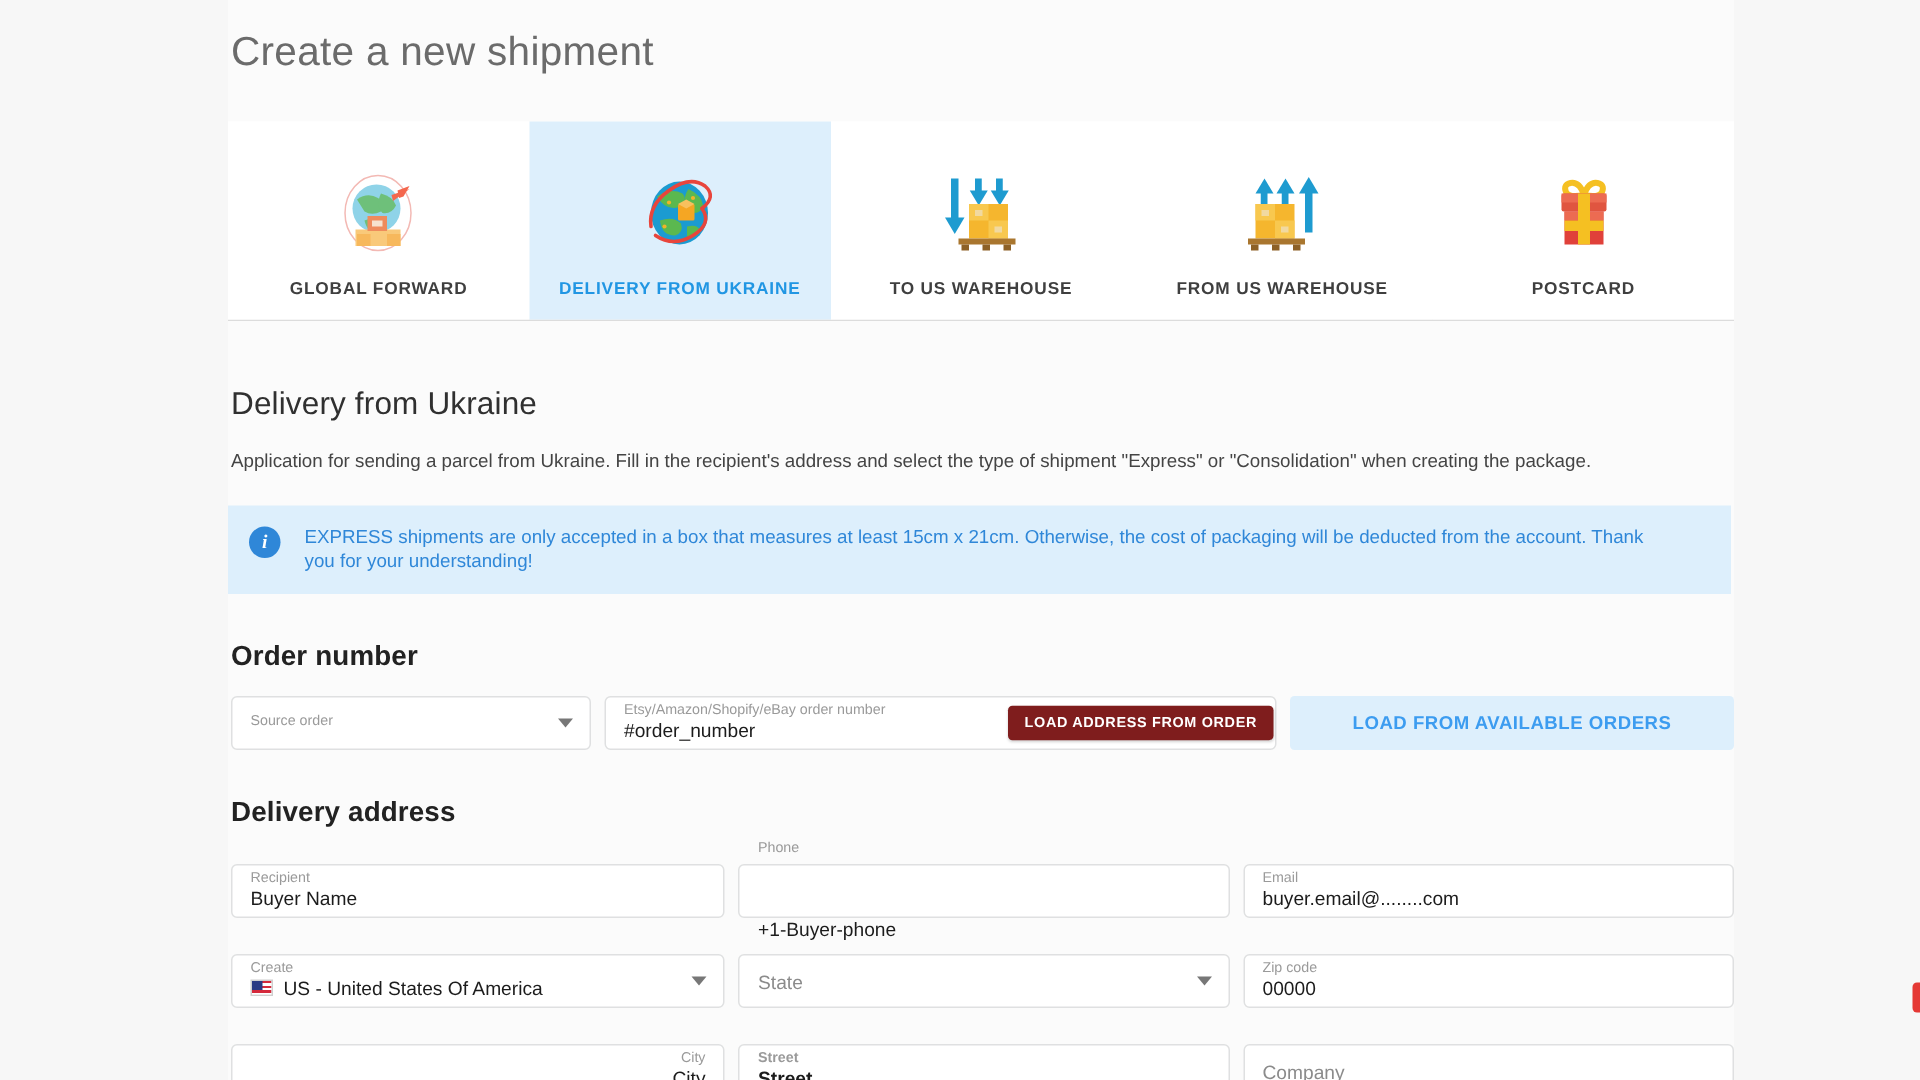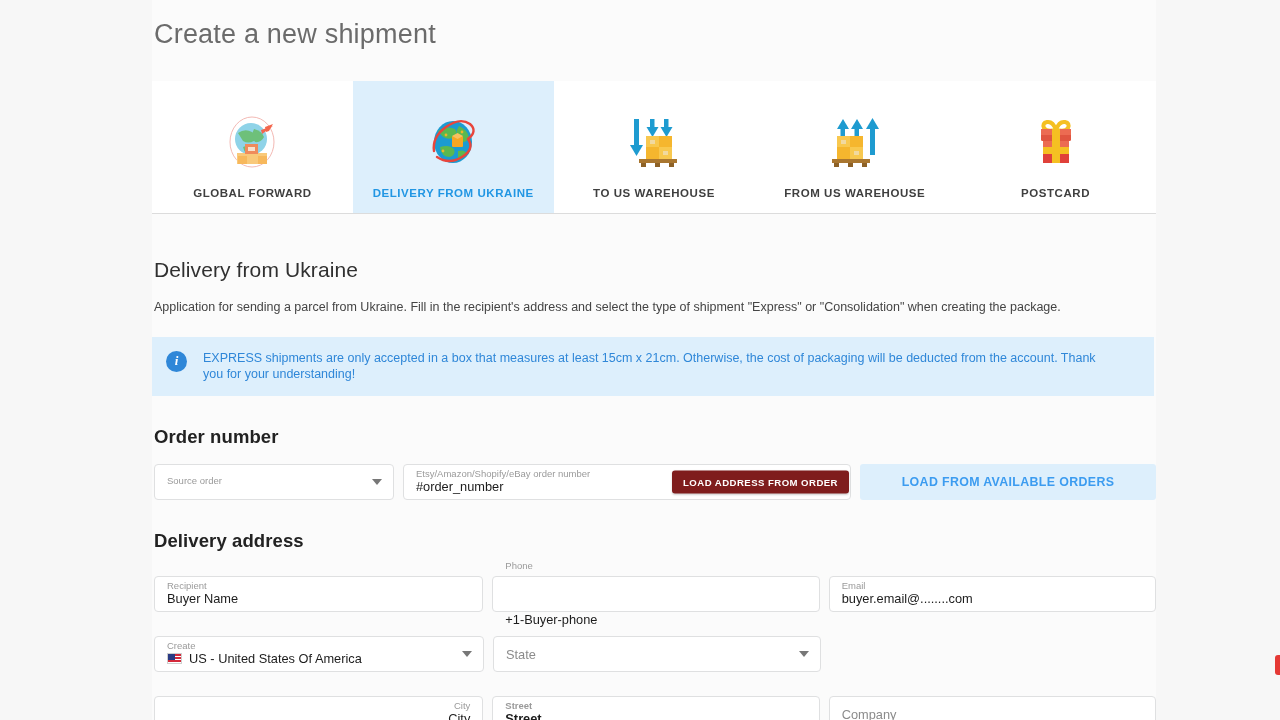--- a/index.html
+++ b/index.html
@@ -487,20 +487,24 @@
             <span class="flag">
               <span class="stripes"></span><span class="canton"></span>
             </span><span>US - United States Of America</span>
           </span>
           <span class="caret"></span>
         </div>
         <div class="field w-state">
           <span class="f-placeholder">State</span>
           <span class="caret"></span>
         </div>
+        <div class="field w-zip">
+          <span class="f-label">Zip code</span>
+          <span class="f-value">00000</span>
+        </div>
       </div>
 
       <div class="row">
         <div class="field w-city">
           <span class="f-label">City</span>
           <span class="f-value">City</span>
         </div>
         <div class="field w-street">
           <span class="f-label">Street</span>
           <span class="f-value spell">Street</span>

